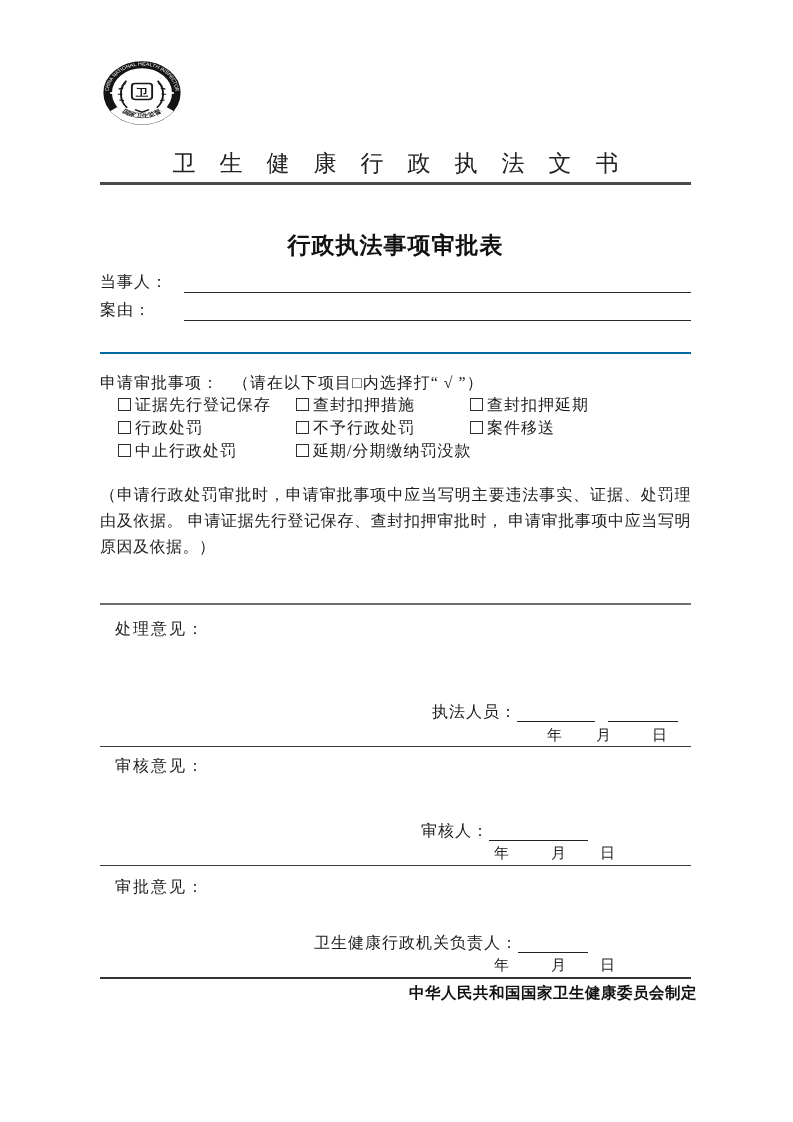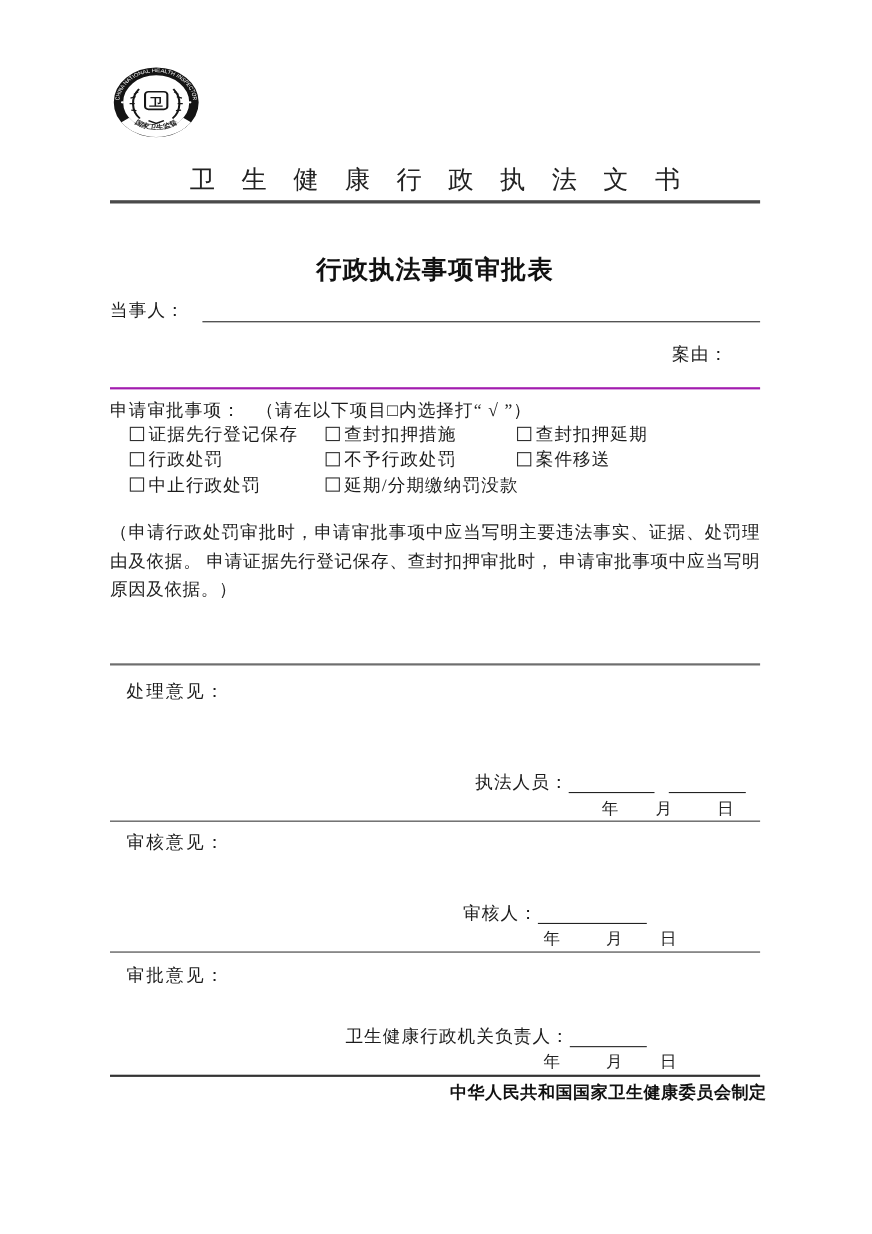--- a/index.html
+++ b/index.html
@@ -26,24 +26,24 @@
     position:absolute; left:100px; top:230px; width:591px; text-align:center;
     font-family:"Liberation Sans","DejaVu Sans",sans-serif;
     font-weight:bold; font-size:23px; letter-spacing:1px; color:#111;
   }
 
   
   .field-row { position:absolute; left:100px; width:591px; height:21px; display:flex; align-items:flex-end; font-size:16px; letter-spacing:1px; }
   .field-row .flabel { min-width:80px; white-space:nowrap; }
   .field-row .fline { flex:1; border-bottom:1.5px solid #2a2a2a; height:20px; margin-left:4px; }
   .row-party { top:272px; }
-  .row-cause { top:312px;flex-direction:column; }
+  .row-cause { top:300px; }
 
   
-  .approval { position:absolute; left:100px; top:352px; width:591px; border-top:2px solid #a21caf; padding-top:9px; }
+  .approval { position:absolute; left:100px; top:352px; width:591px; border-top:2px solid #0369a1; padding-top:19px; }
   .appr-head { height:22px; font-size:16px; letter-spacing:1px; white-space:nowrap; }
   .appr-head .instr { margin-left:14px; }
   .cbx-row { position:relative; height:23px; font-size:16px; letter-spacing:1px; }
   .cbx-cell { position:absolute; top:0; white-space:nowrap; }
   .c1 { left:18px; } .c2 { left:196px; } .c3 { left:370px; }
   .cbx { display:inline-block; width:13px; height:13px; border:1.5px solid #2f2f2f; vertical-align:-1px; margin-right:4px; background:#fff; }
   .other-line { display:inline-block; width:205px; height:16px; border-bottom:1.5px solid #2a2a2a; margin-left:2px; vertical-align:-2px; }
   .appr-note { margin-top:18px; font-size:16px; line-height:26px; letter-spacing:0.5px; text-align:justify; color:#222; }
 
   
@@ -52,21 +52,21 @@
   .div-a   { top:746px; border-top:1.5px solid #3a3a3a; }
   .div-b   { top:865px; border-top:1.5px solid #3a3a3a; }
   .div-c   { top:977px; border-top:2.5px solid #333333; }
 
   .op-label { position:absolute; left:115px; font-size:16px; letter-spacing:2px; }
   .lab-process { top:619px; }
   .lab-review  { top:756px; }
   .lab-approve { top:877px; }
 
   
-  .sig-row { position:absolute; left:100px; width:591px; height:22px; display:flex; justify-content:flex-end; align-items:flex-start; font-size:16px; letter-spacing:1px; white-space:nowrap; }
+  .sig-row { position:absolute; left:100px; width:591px; height:22px; display:flex; justify-content:flex-end; align-items:center; font-size:16px; letter-spacing:1px; white-space:nowrap; }
   .blank { display:inline-block; border-bottom:1.5px solid #222; height:20px; }
   .sig-enforcer { top:701px; padding-right:13px; }
   .sig-enforcer .b1 { width:78px; }
   .sig-enforcer .b2 { width:70px; margin-left:13px; }
   .sig-reviewer { top:820px; padding-right:103px; }
   .sig-reviewer .b1 { width:99px; }
   .sig-responsible { top:932px; padding-right:103px; }
   .sig-responsible .b1 { width:70px; }
 
   

